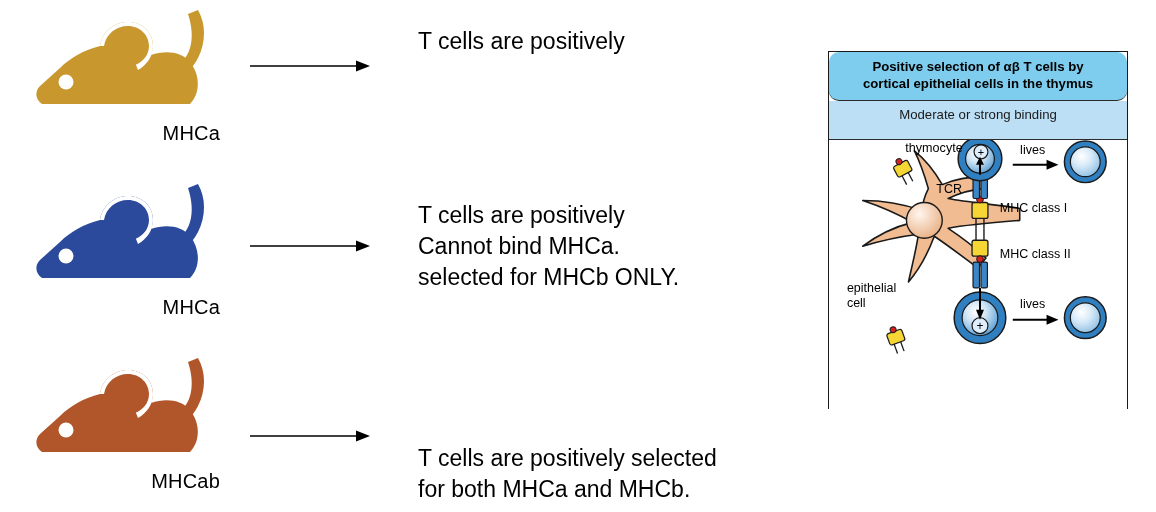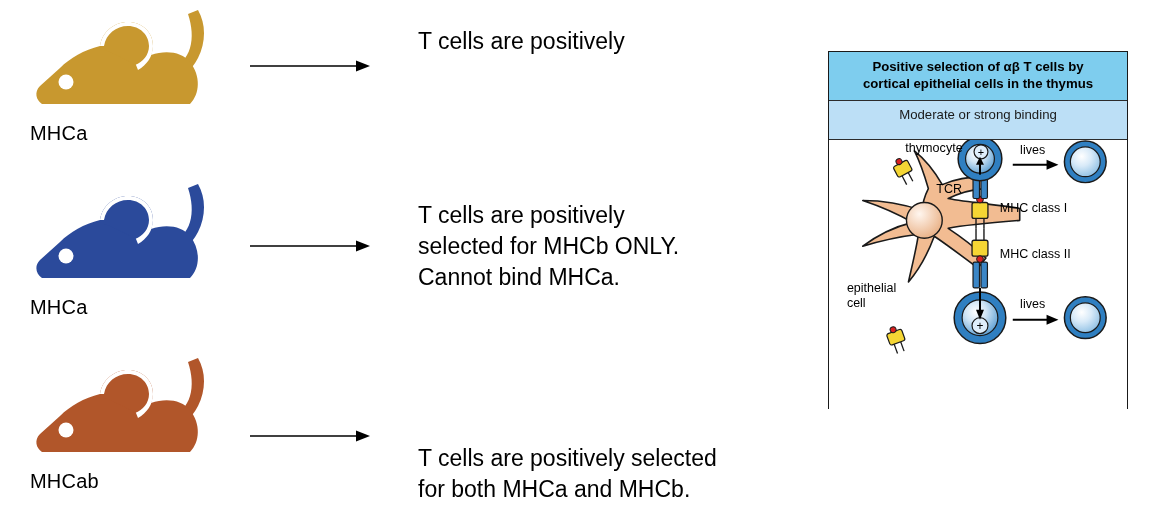--- a/index.html
+++ b/index.html
@@ -34,21 +34,21 @@
     width: 190px;
     height: 112px;
   }
   .mouse-figure svg { display: block; width: 190px; height: 112px; }
 
   .mouse-label {
     position: absolute;
     left: 30px;
     top: 118px;
     width: 190px;
-    text-align: left;
+    text-align: right;
     font-size: 20px;
     line-height: 26px;
     letter-spacing: .2px;
     color: #000;
   }
 
   .row-arrow {
     position: absolute;
     left: 248px;
     top: 52px;
@@ -85,20 +85,21 @@
     box-sizing: border-box;
     width: 100%;
     background: #7ecdee;
     border-bottom: 1.5px solid #2b2b2b;
     padding: 7px 8px 8px;
     text-align: center;
     font-size: 13.2px;
     font-weight: bold;
     line-height: 16.5px;
     color: #000;
+    border-radius: 10px;
   }
   #panel-subtitle {
     box-sizing: border-box;
     width: 100%;
     background: #bcdff6;
     border-bottom: 1.5px solid #2b2b2b;
     padding: 6px 8px 16px;
     text-align: center;
     font-size: 13.2px;
     line-height: 16px;
@@ -153,22 +154,22 @@
   </div>
   <div class="mouse-label">MHCa</div>
   <div class="row-arrow">
     <svg viewBox="0 0 124 24" xmlns="http://www.w3.org/2000/svg">
       <line x1="2" y1="12" x2="110" y2="12" stroke="#000" stroke-width="1.6"></line>
       <polygon points="108,6.5 122,12 108,17.5" fill="#000"></polygon>
     </svg>
   </div>
   <div class="row-text">
     <div>T cells are positively</div>
+    <div>Cannot bind MHCa.</div>
     <div>selected for MHCb ONLY.</div>
-    <div>Cannot bind MHCa.</div>
   </div>
 </div>
 
 <div class="mouse-row" id="row-2">
   <div class="mouse-figure">
     <svg viewBox="0 0 190 112" xmlns="http://www.w3.org/2000/svg">
       <g>
         <path d="M168 2 C176 16 176 34 168 50 C162 62 152 70 141 74 L141 62 C150 58 157 50 160 40 C163 30 162 18 158 6 Z" fill="#b1562a"></path>
         <path d="M12 96 C6 92 4 84 10 78 L30 60 C40 50 54 42 70 38 C72 24 84 14 98 14 C112 14 123 24 123 38 C123 41 122 44 121 47 C136 42 152 44 160 54 C171 68 170 86 160 96 Z" fill="#b1562a"></path>
         <path d="M70 38 C72 24 84 14 98 14 C112 14 123 24 123 38 C123 48 117 57 108 62 L104 52 C110 49 114 44 114 38 C114 29 107 23 98 23 C90 23 83 29 82 38 Z" fill="#ffffff"></path>

